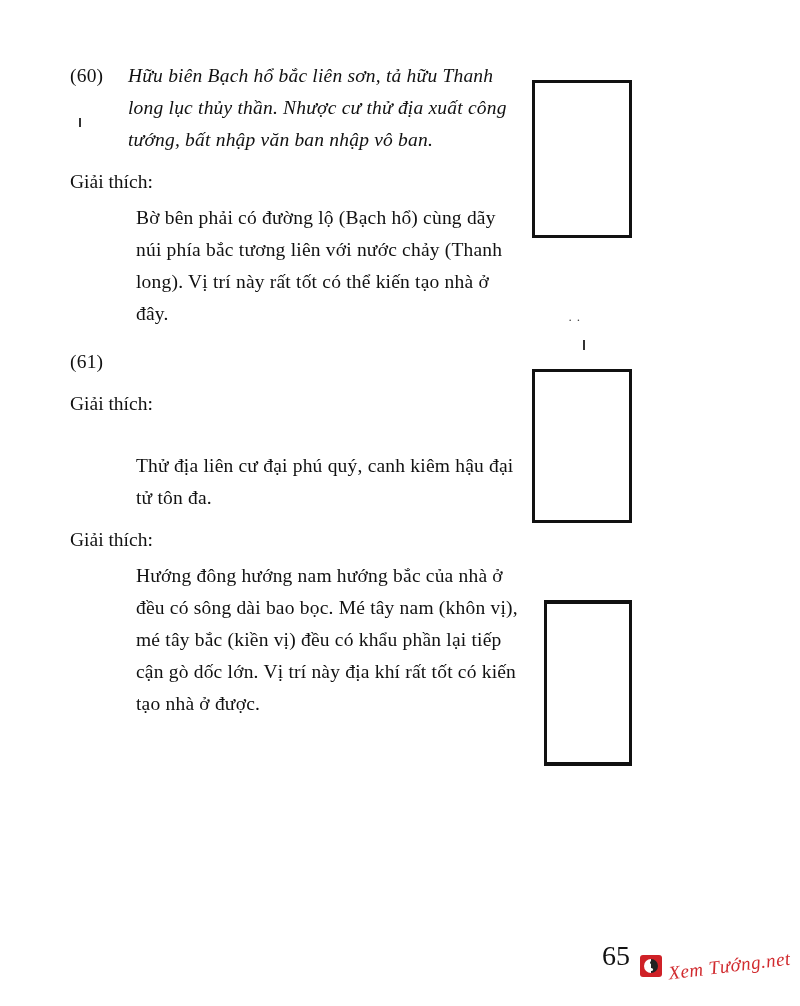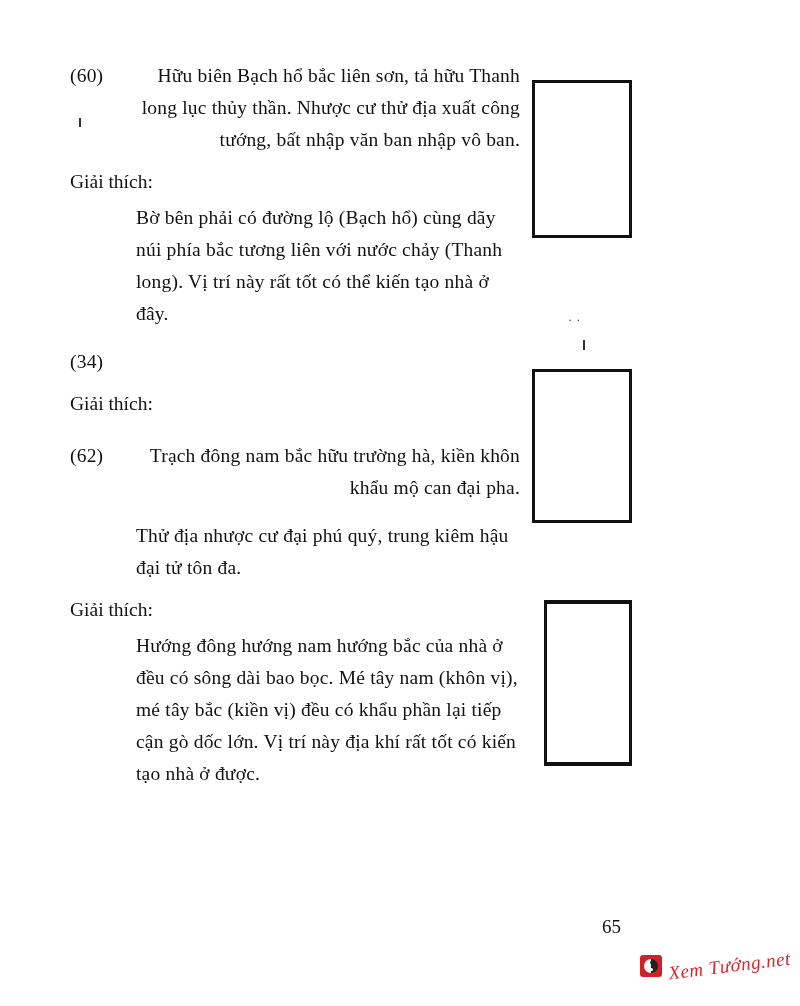--- a/index.html
+++ b/index.html
@@ -36,21 +36,22 @@
     line-height: 32px;
     letter-spacing: 0.2px;
   }
   .num {
     width: 58px;
     flex: 0 0 58px;
     font-size: 19.5px;
   }
   .body-text {
     flex: 1;
-    text-align: right;
+    text-align: left;
+    font-style: italic;
   }
   .indent-text {
     margin-left: 66px;
     font-size: 19.5px;
     line-height: 32px;
     letter-spacing: 0.2px;
   }
   .heading {
     font-size: 19.5px;
     line-height: 32px;
@@ -106,22 +107,22 @@
     position: absolute;
     left: 79px;
     top: 118px;
     width: 2px;
     height: 9px;
     background: #333;
   }
   .page-number {
     position: absolute;
     left: 602px;
-    top: 916px;
-    font-size: 19px;
+    top: 940px;
+    font-size: 28px;
     font-family: "Liberation Serif", serif;
   }
   .watermark {
     position: absolute;
     left: 640px;
     top: 955px;
     display: flex;
     align-items: center;
     gap: 6px;
   }
@@ -175,39 +176,33 @@
     </div>
 
     <div class="heading">Giải thích:</div>
 
     <div class="indent-text">Bờ bên phải có đường lộ (Bạch hổ) cùng dãy núi phía bắc tương liên với nước chảy (Thanh long). Vị trí này rất tốt có thể kiến tạo nhà ở đây.</div>
 
     <div class="gap-md"></div>
 
     <div class="entry">
       <div class="para">
-        <div class="num">(34)</div>
+        <div class="num">(61)</div>
       </div>
     </div>
 
     <div class="heading">Giải thích:</div>
 
 
     <div class="gap-md"></div>
 
-    <div class="entry">
-      <div class="para">
-        <div class="num">(62)</div>
-        <div class="body-text">Trạch đông nam bắc hữu trường hà, kiền khôn khẩu mộ can đại pha.</div>
-      </div>
-    </div>
 
     <div class="gap-sm"></div>
 
-    <div class="indent-text">Thử địa nhược cư đại phú quý, trung kiêm hậu đại tử tôn đa.</div>
+    <div class="indent-text">Thử địa liên cư đại phú quý, canh kiêm hậu đại tử tôn đa.</div>
 
     <div class="heading">Giải thích:</div>
 
     <div class="indent-text">Hướng đông hướng nam hướng bắc của nhà ở đều có sông dài bao bọc. Mé tây nam (khôn vị), mé tây bắc (kiền vị) đều có khẩu phần lại tiếp cận gò dốc lớn. Vị trí này địa khí rất tốt có kiến tạo nhà ở được.</div>
 
   </div>
 
   <div class="tick-left"></div>
 
   <div class="diagram" id="diagram-1"></div>

